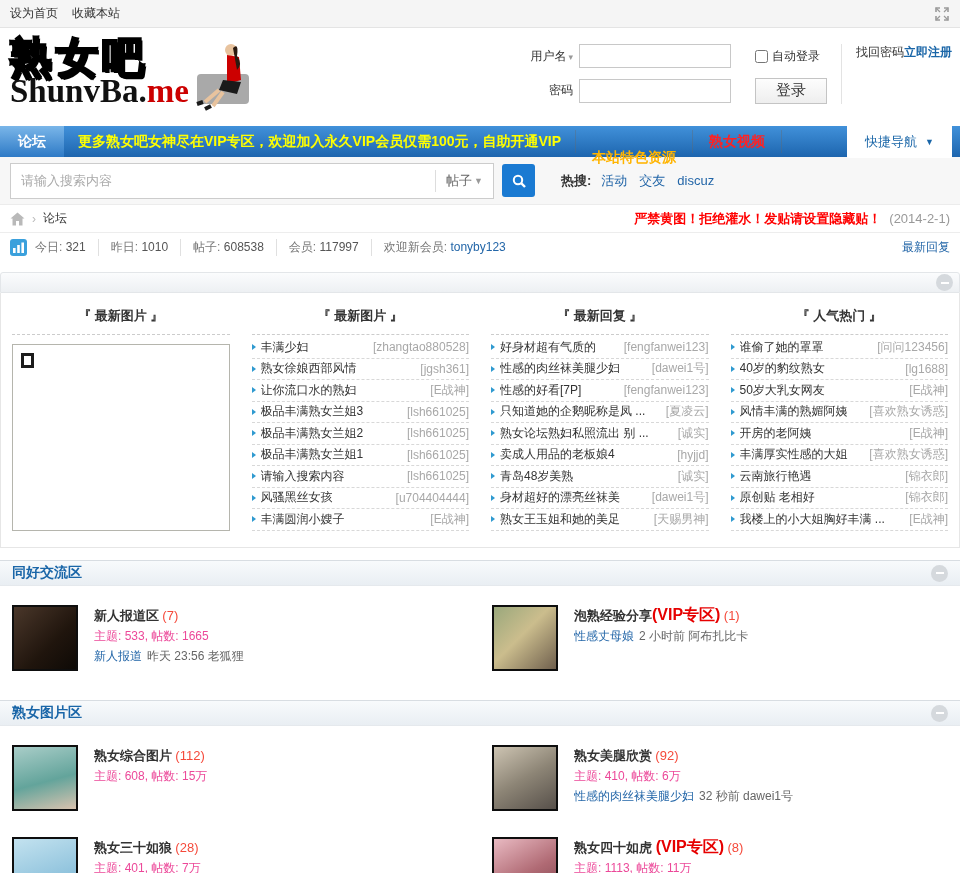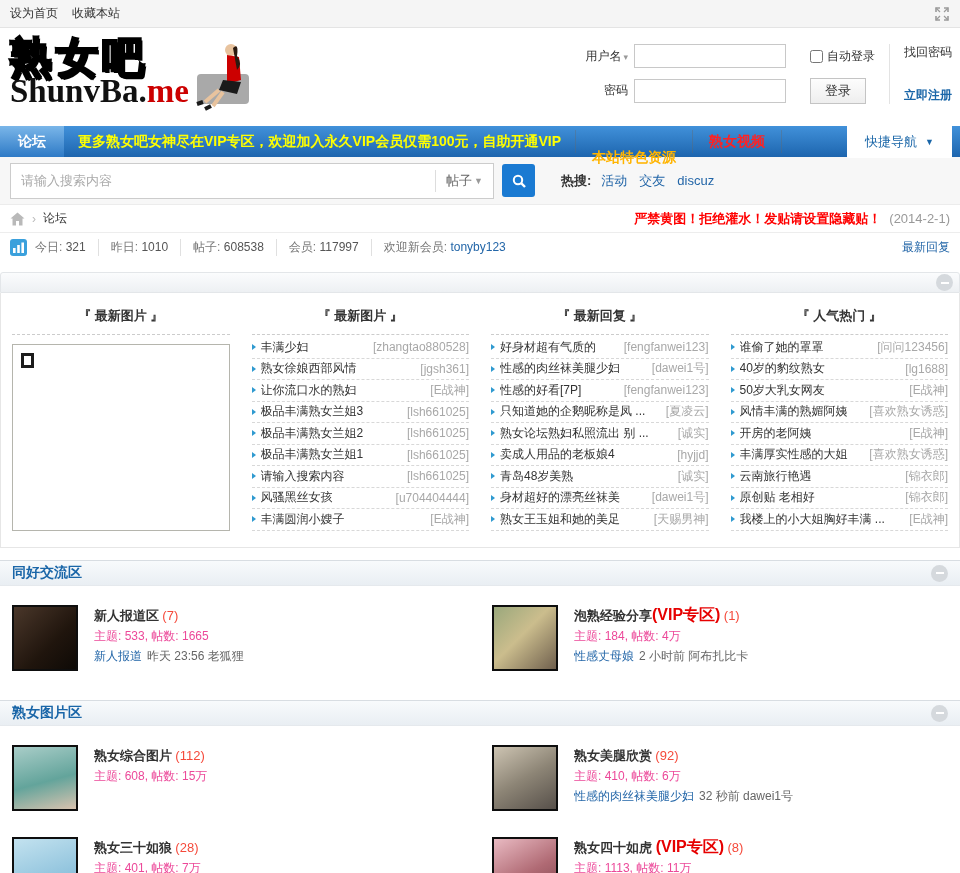--- a/index.html
+++ b/index.html
@@ -33,25 +33,25 @@
 
   .login { position:absolute; top:16px; right:8px; display:flex; }
   .login-grid { display:grid; grid-template-columns:auto auto auto; grid-row-gap:9px;
     align-items:center; }
   .login-label { color:#333; padding-right:6px; text-align:right; white-space:nowrap; }
   .caret { color:#999; font-size:9px; margin-left:2px; }
   .login input[type=text], .login input[type=password] {
     width:152px; height:24px; border:1px solid #c8c8c8; padding:0 6px; font-size:12px; }
   .login-extra { display:flex; align-items:center; padding-left:12px; white-space:nowrap; }
   .login-extra input { margin:0 4px 0 12px; }
-  .login-btn { width:56px; height:26px; margin-left:12px;
+  .login-btn { width:72px; height:26px; margin-left:12px;
     background:linear-gradient(#fdfdfd,#eee); border:1px solid #c4c4c4;
-    font-size:13px; color:#333; cursor:pointer; }
+    font-size:15px; color:#333; cursor:pointer; }
   .login-side { border-left:1px solid #e3e3e3; margin-left:14px; padding-left:14px;
-    display:flex; flex-direction:column; justify-content:space-between; height:60px; }
+    display:flex; flex-direction:row; justify-content:space-between; height:60px; }
   .forgot { color:#333; }
   .register { color:#1a66a8; font-weight:bold; }
 
   
   .nav { height:31px; background:linear-gradient(#4191da,#1d65ae);
     display:flex; align-items:stretch; }
   .nav-tab { width:64px; display:flex; align-items:center; justify-content:center;
     background:linear-gradient(#7ab6e9,#2e7ac6); color:#fff; font-weight:bold;
     font-size:14px; cursor:pointer; }
   .nav-notice { color:#ffff00; font-weight:bold; font-size:14px; line-height:31px;
@@ -445,21 +445,20 @@
         <span class="forum-count">(7)</span></div>
       <div class="forum-stats">主题: 533, 帖数: 1665</div>
       <div class="forum-last"><a>新人报道</a><span class="meta">昨天 23:56 老狐狸</span></div>
     </div>
   </div>
   <div class="forum">
     <div class="thumb t2"></div>
     <div class="forum-info">
       <div><span class="forum-title">泡熟经验分享</span><span class="forum-vip">(VIP专区)</span>
         <span class="forum-count">(1)</span></div>
-      <div class="forum-stats">主题: 184, 帖数: 4万</div>
       <div class="forum-last"><a>性感丈母娘</a><span class="meta">2 小时前 阿布扎比卡</span></div>
     </div>
   </div>
 </div>
 
 <div class="sec-head">
   <span class="sec-title">熟女图片区</span>
   <span class="collapse-btn"></span>
 </div>
 <div class="forum-grid">

